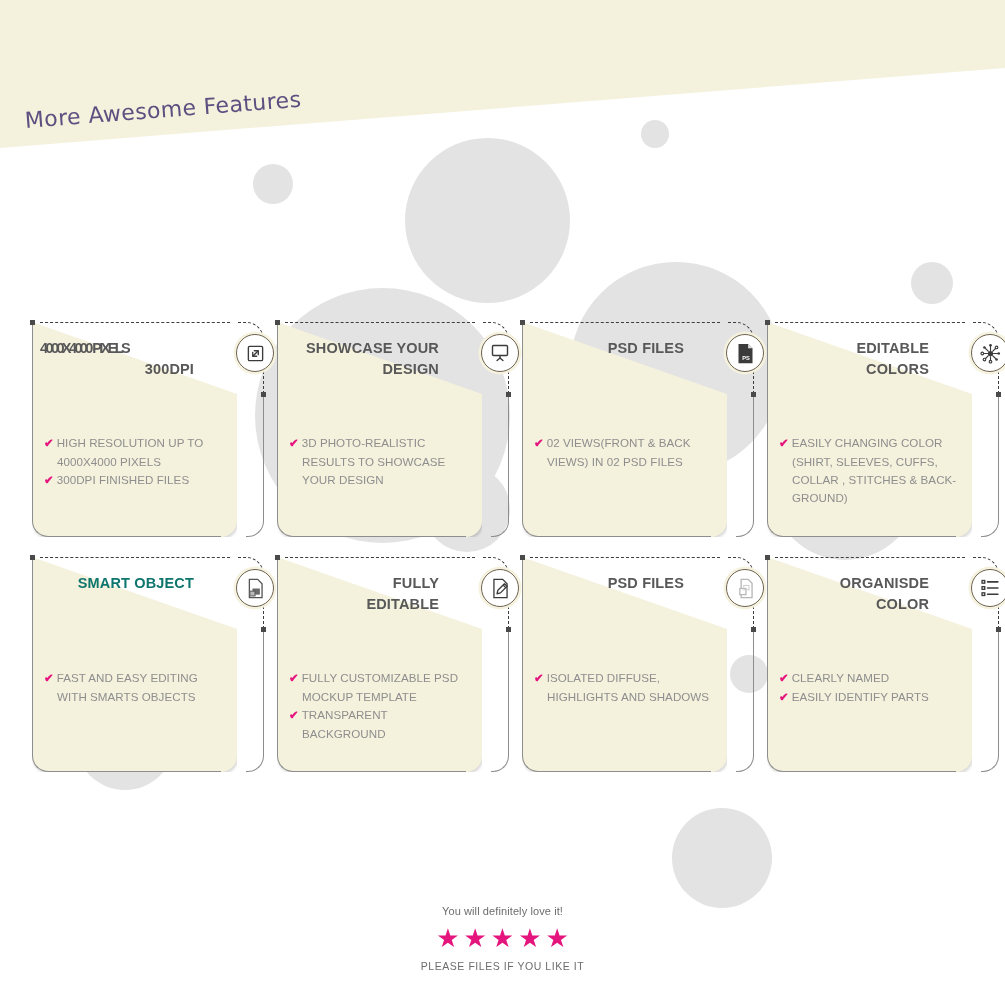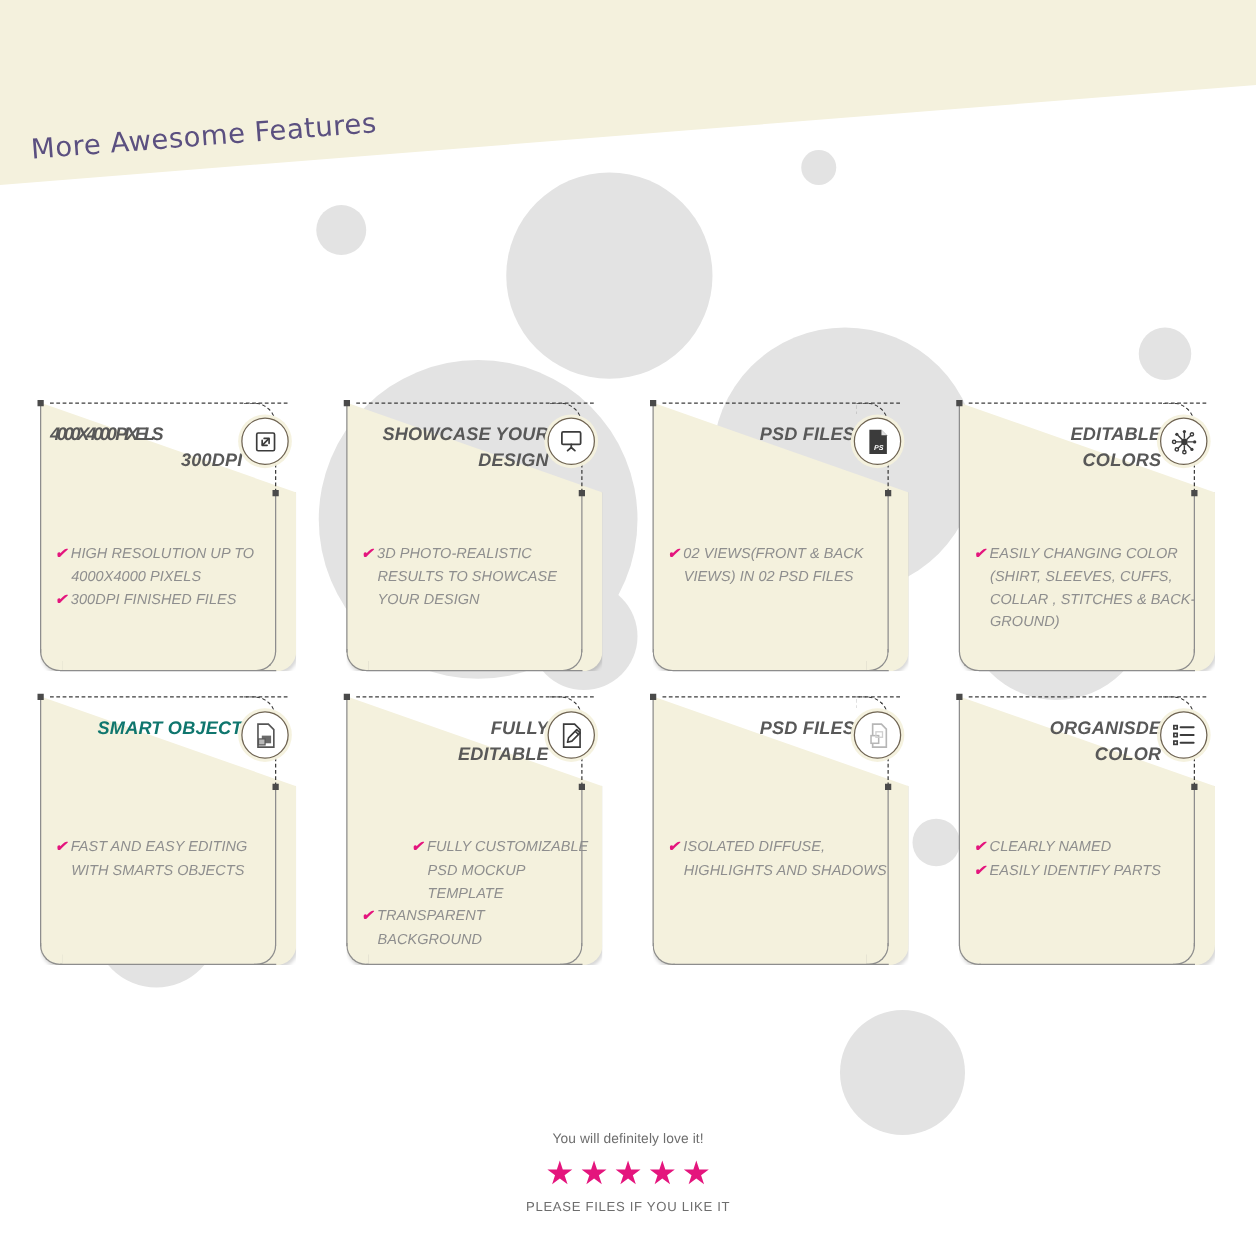--- a/index.html
+++ b/index.html
@@ -59,23 +59,22 @@
   
   #cards-grid {
     position: absolute;
     left: 0; top: 0;
     width: 1005px;
     z-index: 3;
   }
 
   .feature-card {
     position: absolute;
-    width: 189px;
+    width: 232px;
     height: 215px;
-    font-style: italic;
   }
 
   
   .card-shape {
     position: absolute;
     left: 0; top: 0;
     width: 205px;
     height: 215px;
     background: #f4f1dd;
     border-radius: 0 0 16px 16px;
@@ -443,21 +442,21 @@
         <div>EDITABLE</div>
       </div>
       <div class="card-icon-badge">
         <svg width="19" height="21" viewBox="0 0 20 24" fill="none" stroke="#3b3b3b" stroke-width="1.5">
       <path d="M2.5 1.5 h10 l5 5 v16 h-15 z"></path>
       <path d="M14.5 6.5 L7 14 L6 18 L10 17 L17.5 9.5 Z" fill="none" stroke-linejoin="round"></path>
       <path d="M13 8 L16 11"></path>
     </svg>
       </div>
       <div class="card-bullets">
-        <p class="bullet-line" style="color: rgb(142, 142, 142); margin-left: 40px;"><span class="bullet-check" style="color: rgb(228, 21, 125);">✔</span><span>FULLY CUSTOMIZABLE PSD MOCKUP TEMPLATE</span></p>
+        <p class="bullet-line" style="color: rgb(142, 142, 142);"><span class="bullet-check" style="color: rgb(228, 21, 125);">✔</span><span>FULLY CUSTOMIZABLE PSD MOCKUP TEMPLATE</span></p>
         <p class="bullet-line" style="color: rgb(142, 142, 142);"><span class="bullet-check" style="color: rgb(228, 21, 125);">✔</span><span>TRANSPARENT BACKGROUND</span></p>
       </div>
     </div>
     <div class="feature-card" style="left: 522px; top: 557px;">
       <div class="card-shape" style="background: rgb(244, 241, 221);"></div>
       <div class="card-dash-top"></div>
       <div class="card-dash-corner"></div>
       <div class="card-dash-right"></div>
       <div class="card-rail-left"></div>
       <div class="card-rail-right"></div>

